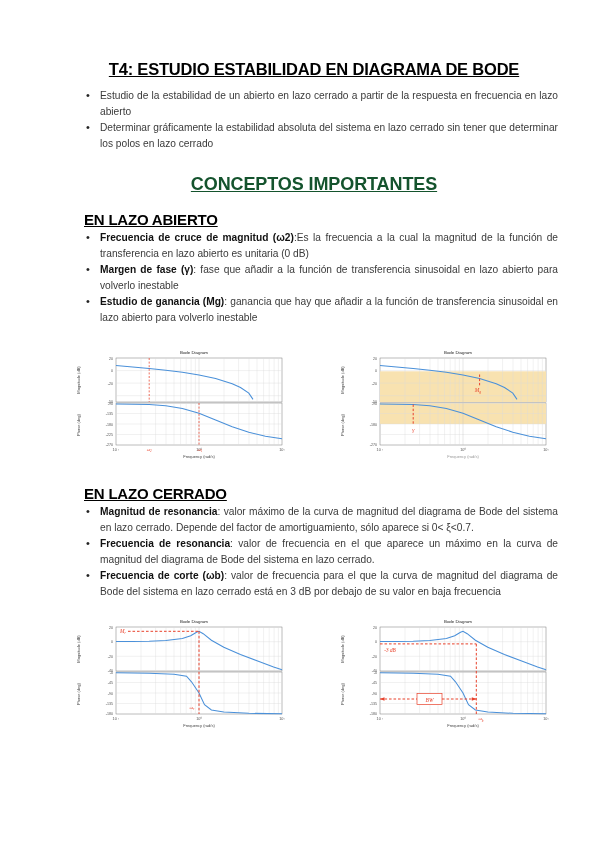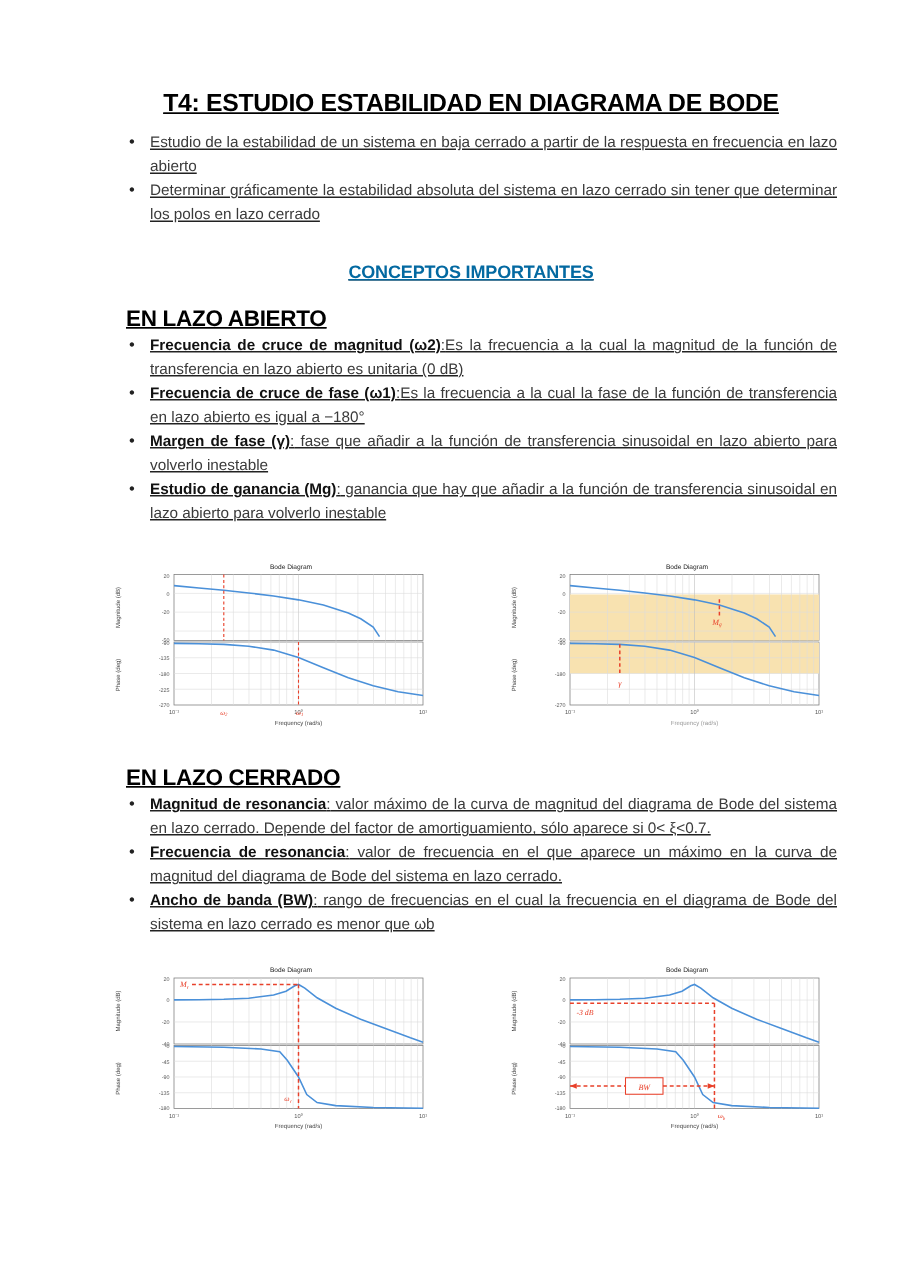--- a/index.html
+++ b/index.html
@@ -15,21 +15,20 @@
     overflow: hidden;
     position: relative;
   }
   .page {
     width: 600px;
     height: 704px;
     background: #fff;
     box-sizing: border-box;
     padding: 60px 40px 10px 68px;
     position: relative;
-    text-decoration: underline;
   }
 
   
   .doc-title {
     font-size: 16.5px;
     font-weight: bold;
     text-align: center;
     text-decoration: underline;
     letter-spacing: -0.2px;
     margin: 0 0 9px 0;
@@ -59,26 +58,26 @@
     font-size: 11px;
     color: #222;
   }
   ul.bullets b {
     color: #111;
     font-weight: bold;
   }
 
   
   .center-heading {
-    font-size: 12px;
+    font-size: 18px;
     font-weight: bold;
     text-align: center;
     text-decoration: underline;
     margin: 22px 0 16px 0;
-    color: #0369a1;
+    color: #14532d;
     letter-spacing: -0.1px;
   }
   .sub-heading {
     font-size: 15px;
     font-weight: bold;
     text-decoration: underline;
     margin: 0 0 2px 16px;
     color: #000;
     letter-spacing: -0.2px;
   }
@@ -101,30 +100,29 @@
   .spacer-c { height: 14px; }
 </style>
 </head>
 <body>
 
 <div class="page">
 
   <h1 class="doc-title">T4: ESTUDIO ESTABILIDAD EN DIAGRAMA DE BODE</h1>
 
   <ul class="bullets">
-    <li>Estudio de la estabilidad de un sistema en baja cerrado a partir de la respuesta en frecuencia en lazo abierto</li>
+    <li>Estudio de la estabilidad de un abierto en lazo cerrado a partir de la respuesta en frecuencia en lazo abierto</li>
     <li>Determinar gráficamente la estabilidad absoluta del sistema en lazo cerrado sin tener que determinar los polos en lazo cerrado</li>
   </ul>
 
   <h2 class="center-heading">CONCEPTOS IMPORTANTES</h2>
 
   <h3 class="sub-heading">EN LAZO ABIERTO</h3>
   <ul class="bullets">
     <li><b>Frecuencia de cruce de magnitud (ω2)</b><span>:</span><span>Es la frecuencia a la cual la magnitud de la función de transferencia en lazo abierto es unitaria (0 dB)</span></li>
-    <li><b>Frecuencia de cruce de fase (ω1)</b><span>:</span><span>Es la frecuencia a la cual la fase de la función de transferencia en lazo abierto es igual a −180°</span></li>
     <li><b>Margen de fase (γ)</b><span>:</span><span> fase que añadir a la función de transferencia sinusoidal en lazo abierto para volverlo inestable</span></li>
     <li><b>Estudio de ganancia (Mg)</b><span>:</span><span> ganancia que hay que añadir a la función de transferencia sinusoidal en lazo abierto para volverlo inestable</span></li>
   </ul>
 
   <div class="spacer-a"></div>
 
   <div class="fig-row">
 
     <div class="fig">
       <svg width="228" height="118" viewBox="0 0 228 118">
@@ -279,21 +277,21 @@
       </svg>
     </div>
   </div>
 
   <div class="spacer-b"></div>
 
   <h3 class="sub-heading">EN LAZO CERRADO</h3>
   <ul class="bullets">
     <li><b>Magnitud de resonancia</b><span>:</span><span> valor máximo de la curva de magnitud del diagrama de Bode del sistema en lazo cerrado. Depende del factor de amortiguamiento, sólo aparece si 0&lt; ξ&lt;0.7.</span></li>
     <li><b>Frecuencia de resonancia</b><span>:</span><span> valor de frecuencia en el que aparece un máximo en la curva de magnitud del diagrama de Bode del sistema en lazo cerrado.</span></li>
-    <li><b>Ancho de banda (BW)</b><span>:</span><span> rango de frecuencias en el cual la frecuencia en el diagrama de Bode del sistema en lazo cerrado es menor que ωb</span></li>
+    <li><b>Frecuencia de corte (ωb)</b><span>:</span><span> valor de frecuencia para el que la curva de magnitud del diagrama de Bode del sistema en lazo cerrado está en 3 dB por debajo de su valor en baja frecuencia</span></li>
   </ul>
 
   <div class="spacer-c"></div>
 
   <div class="fig-row">
 
     <div class="fig">
       <svg width="228" height="118" viewBox="0 0 228 118">
         <text x="126" y="9" font-size="4.4" text-anchor="middle" fill="#222" font-family="Liberation Sans, sans-serif">Bode Diagram</text>
 

